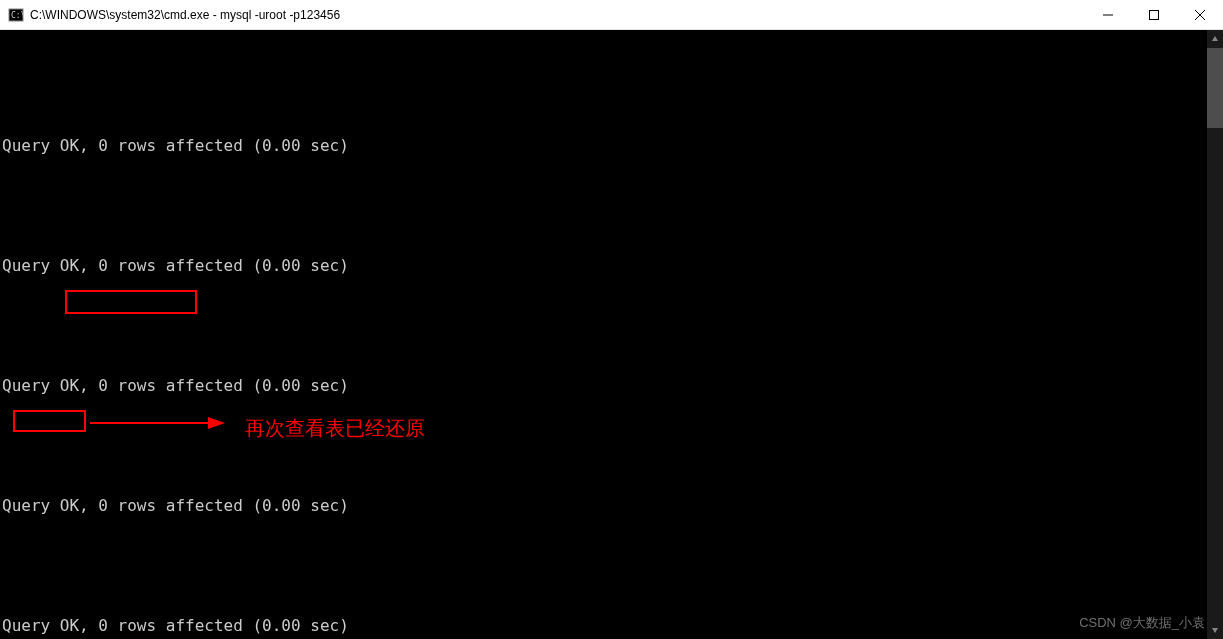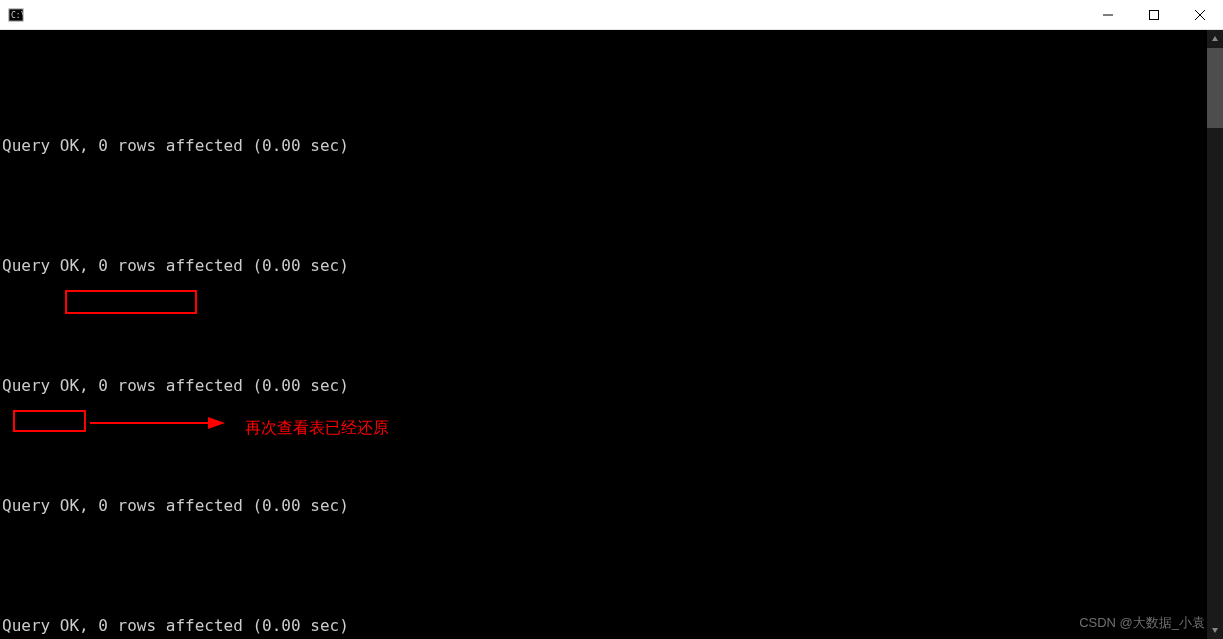--- a/index.html
+++ b/index.html
@@ -90,21 +90,21 @@
       width: 135px;
       height: 18px;
       pointer-events: none;
     }
     .annotation {
       position: absolute;
       top: 388px;
       left: 245px;
       color: #ff0000;
       font-family: "Microsoft YaHei", "SimSun", sans-serif;
-      font-size: 16px;
+      font-size: 20px;
       pointer-events: none;
     }
     .scrollbar {
       position: absolute;
       right: 0;
       top: 30px;
       width: 16px;
       height: calc(100% - 30px);
       background: #1a1a1a;
     }
@@ -140,20 +140,21 @@
 </head>
 <body>
 
 <div class="titlebar">
   <span class="titlebar-icon">
     <svg width="16" height="16" viewBox="0 0 16 16">
       <rect x="1" y="2" width="14" height="12" fill="#000" stroke="#888" stroke-width="1"></rect>
       <text x="3" y="11" font-size="8" fill="#ccc" font-family="monospace">C:\</text>
     </svg>
   </span>
+  <span>C:\WINDOWS\system32\cmd.exe - mysql  -uroot -p123456</span>
   <div class="window-controls">
     <div class="win-btn">
       <svg width="10" height="10" viewBox="0 0 10 10">
           <line x1="0" y1="5" x2="10" y2="5" stroke="#000" stroke-width="1"></line>
         </svg>
     </div>
     <div class="win-btn">
       <svg width="10" height="10" viewBox="0 0 10 10">
           <rect x="0.5" y="0.5" width="9" height="9" fill="none" stroke="#000" stroke-width="1"></rect>
         </svg>

